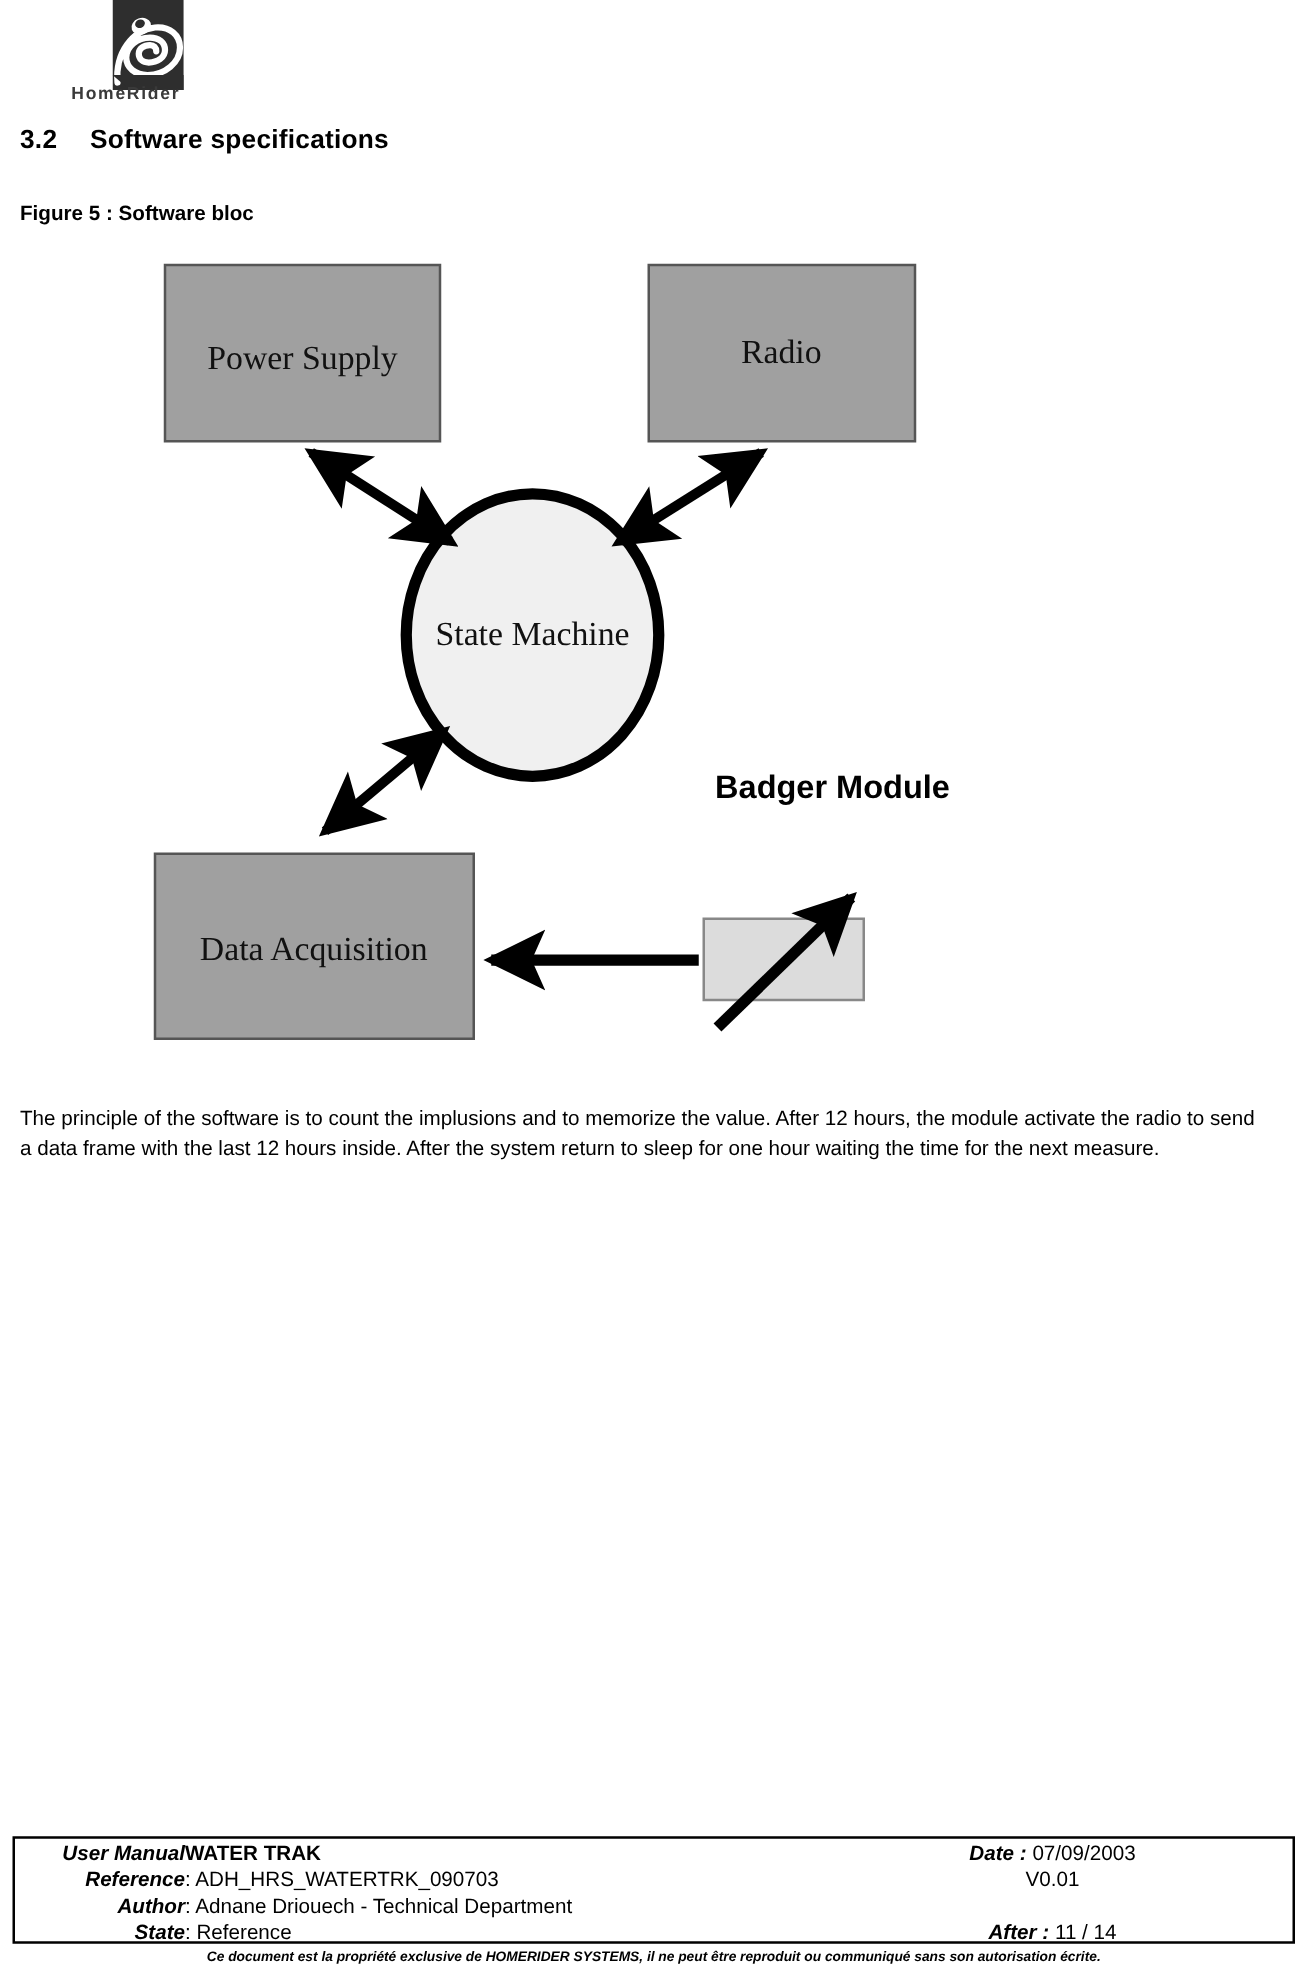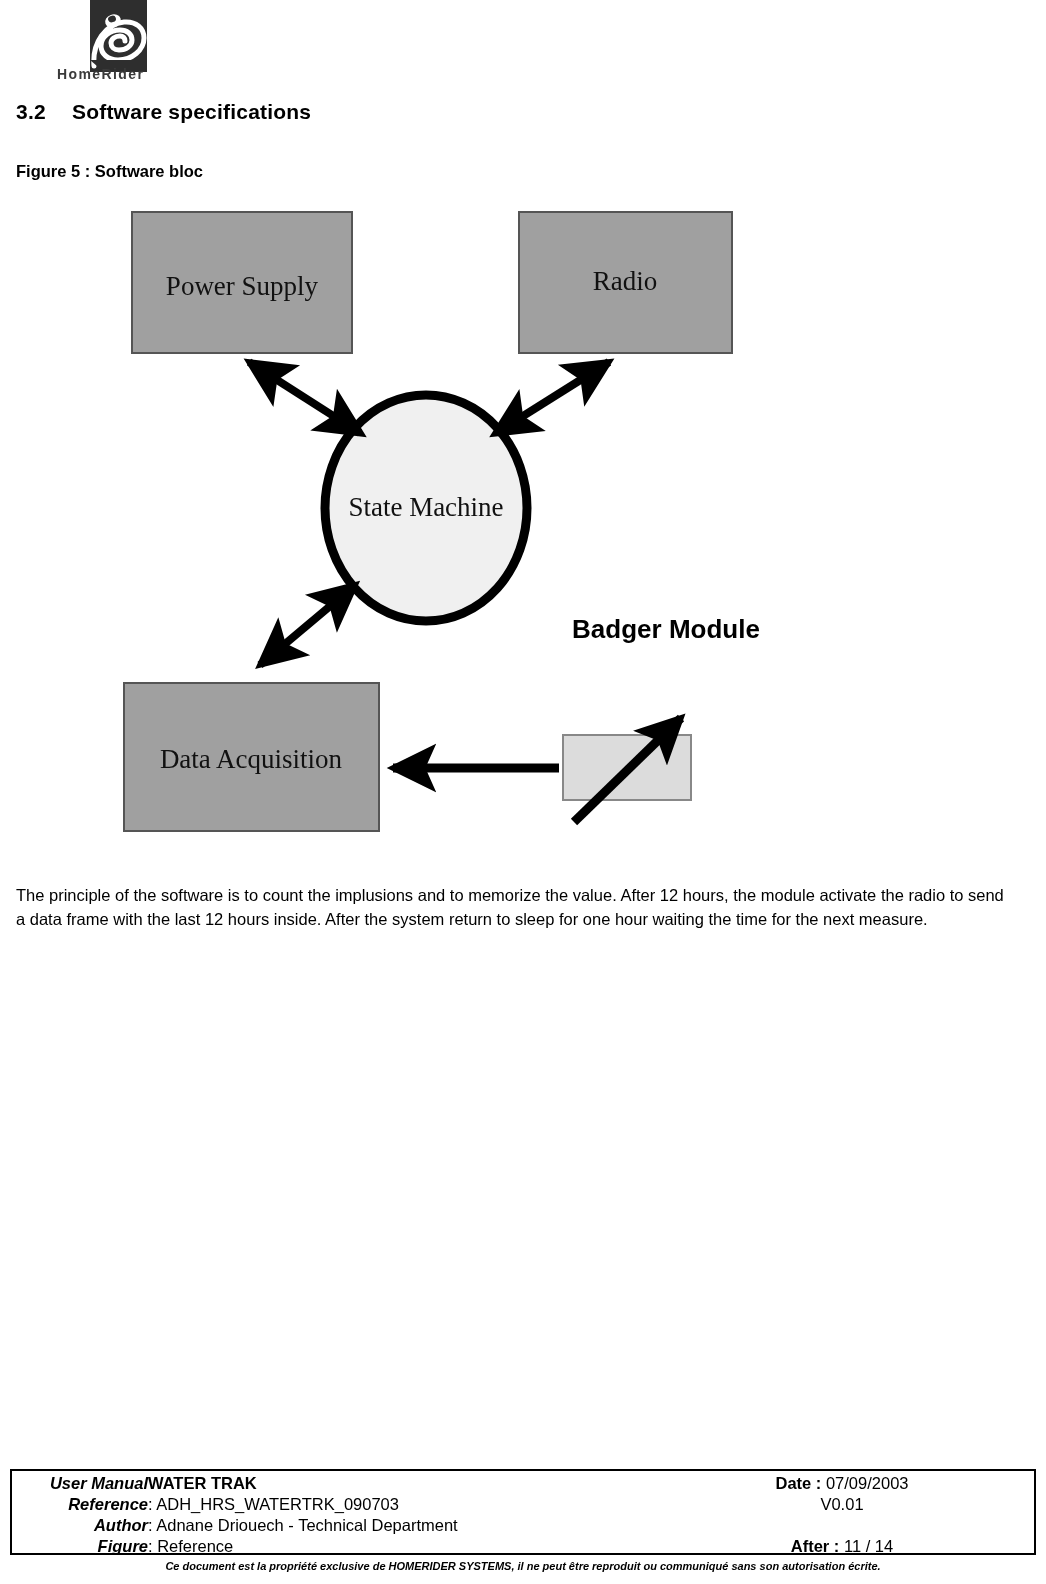--- a/index.html
+++ b/index.html
@@ -142,20 +142,21 @@
     text-align: center;
   }
   .frow-r {
     height: 21px;
     line-height: 21px;
     font-size: 16.5px;
     white-space: nowrap;
   }
   .rlabel {
     font-weight: 700;
+    font-style: italic;
     margin-top: 36px;
   }
   .rvalue { font-style: normal; margin-top: 16px; }
 
   .disclaimer {
     position: absolute;
     left: 0px;
     top: 1560px;
     width: 1046px;
     text-align: center;
@@ -247,21 +248,21 @@
     </div>
     <div class="frow">
       <span class="flabel">Reference</span>
       <span class="fvalue">: ADH_HRS_WATERTRK_090703</span>
     </div>
     <div class="frow">
       <span class="flabel">Author</span>
       <span class="fvalue">: Adnane Driouech - Technical Department</span>
     </div>
     <div class="frow">
-      <span class="flabel">Figure</span>
+      <span class="flabel">State</span>
       <span class="fvalue plain">: Reference</span>
     </div>
   </div>
 
   <div class="footer-right">
     <div class="frow-r">
       <span class="rlabel">Date :</span>
       <span class="rvalue">07/09/2003</span>
     </div>
     <div class="frow-r">

